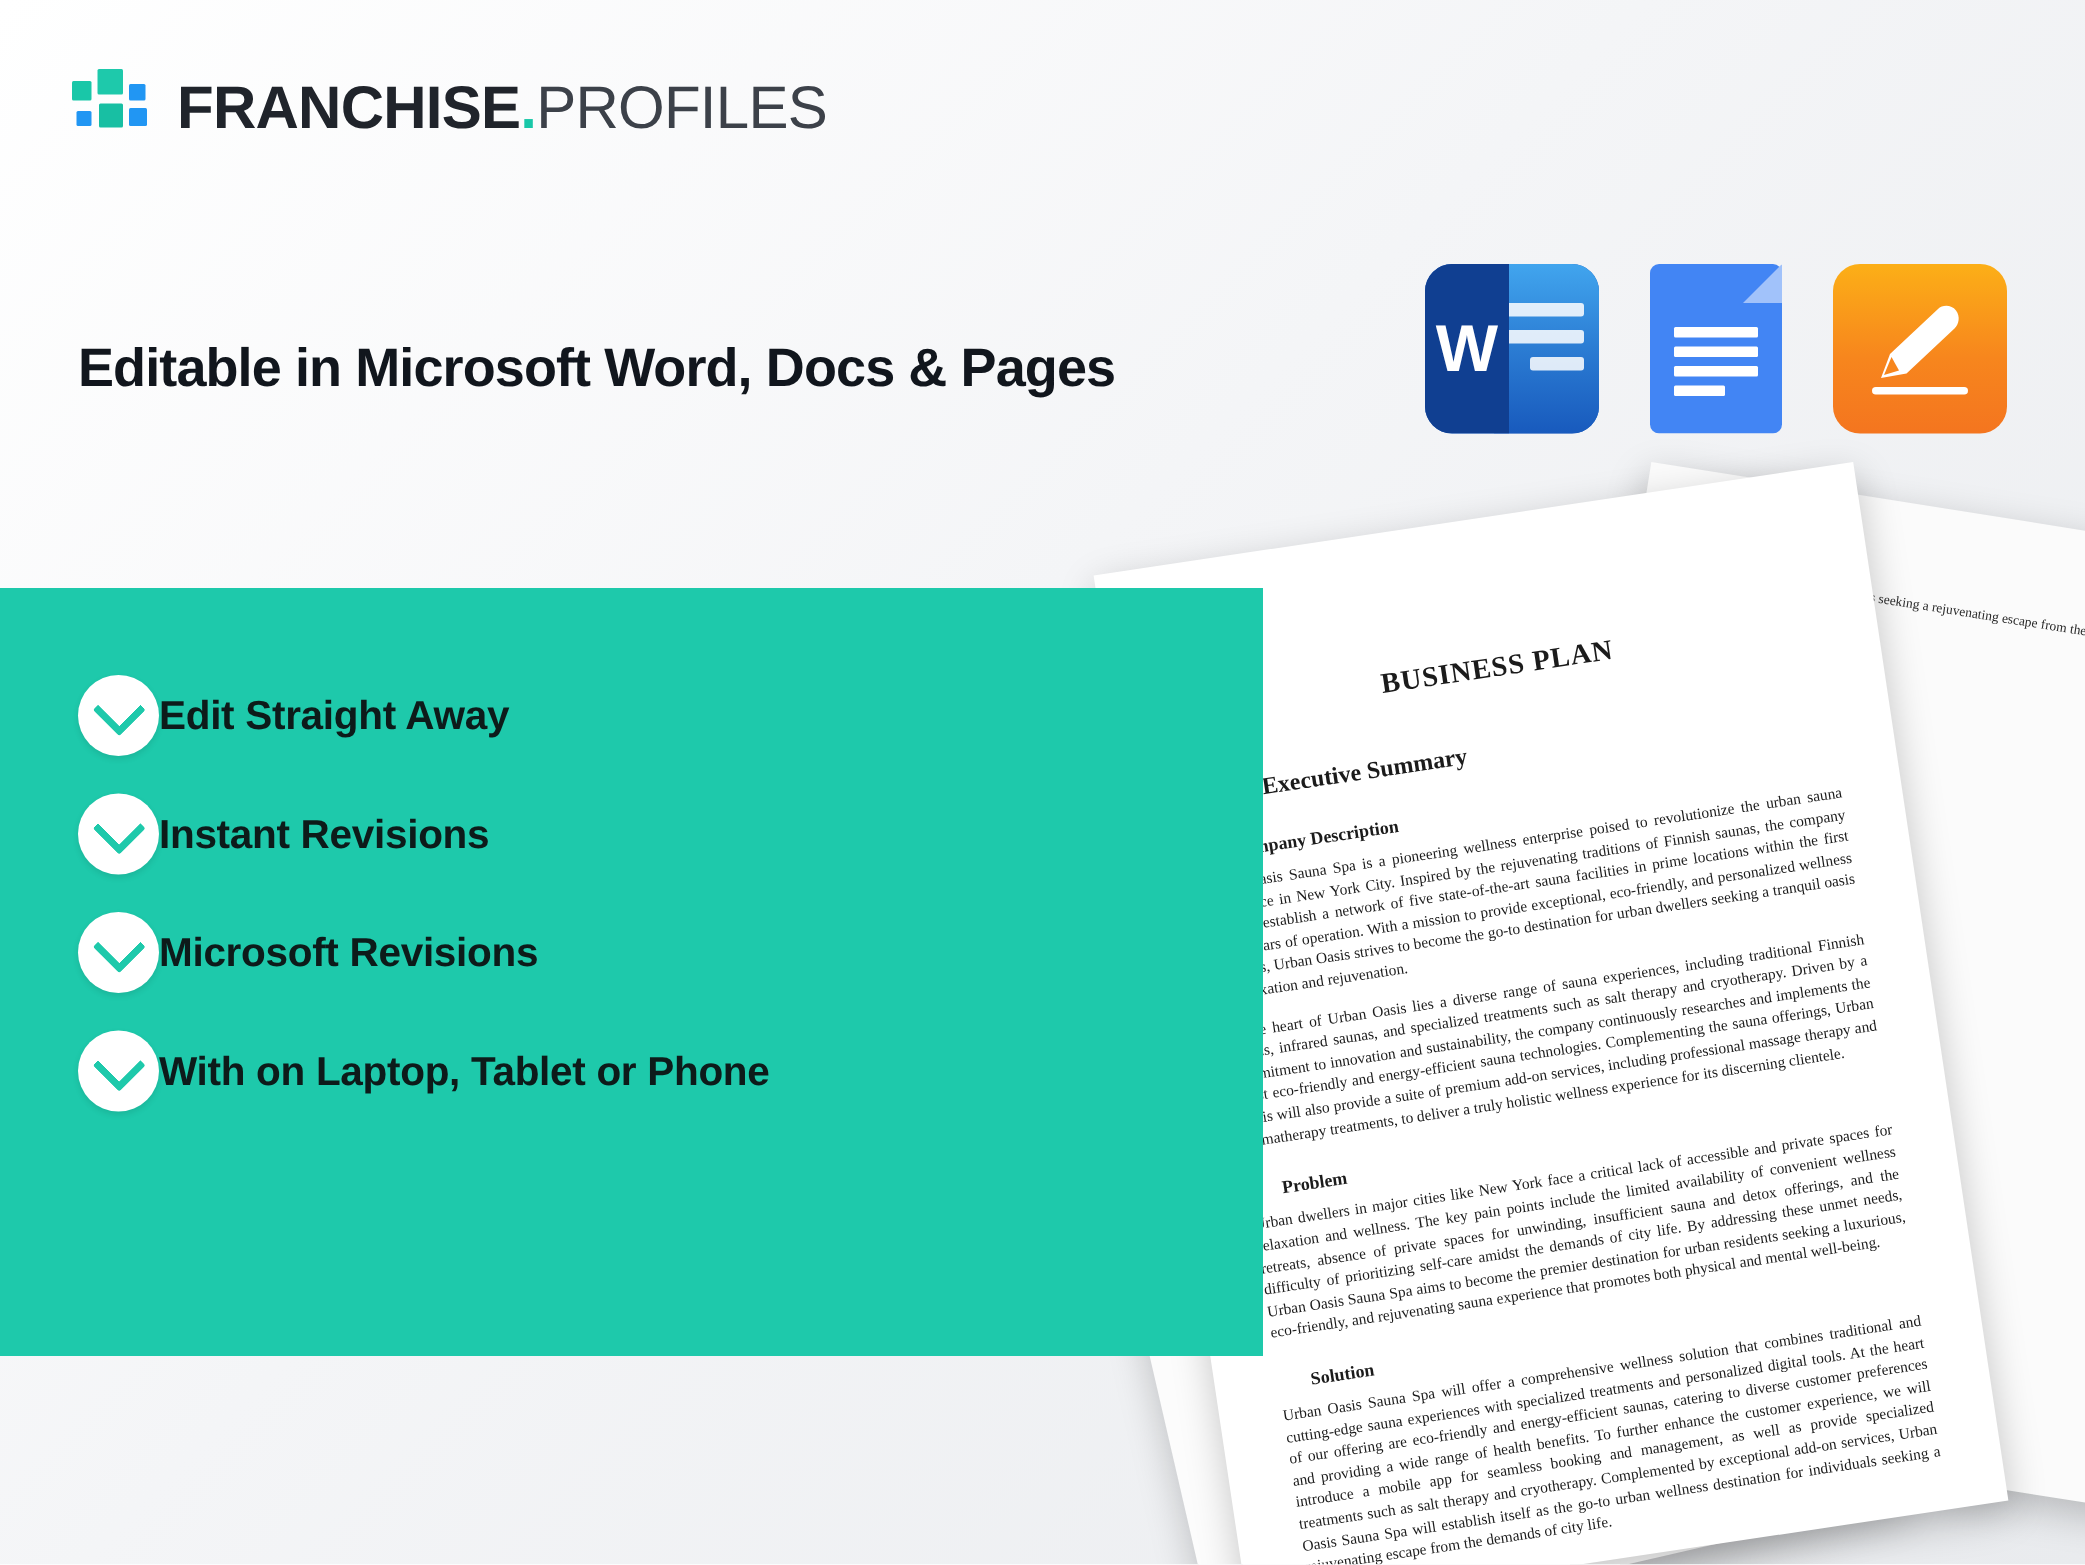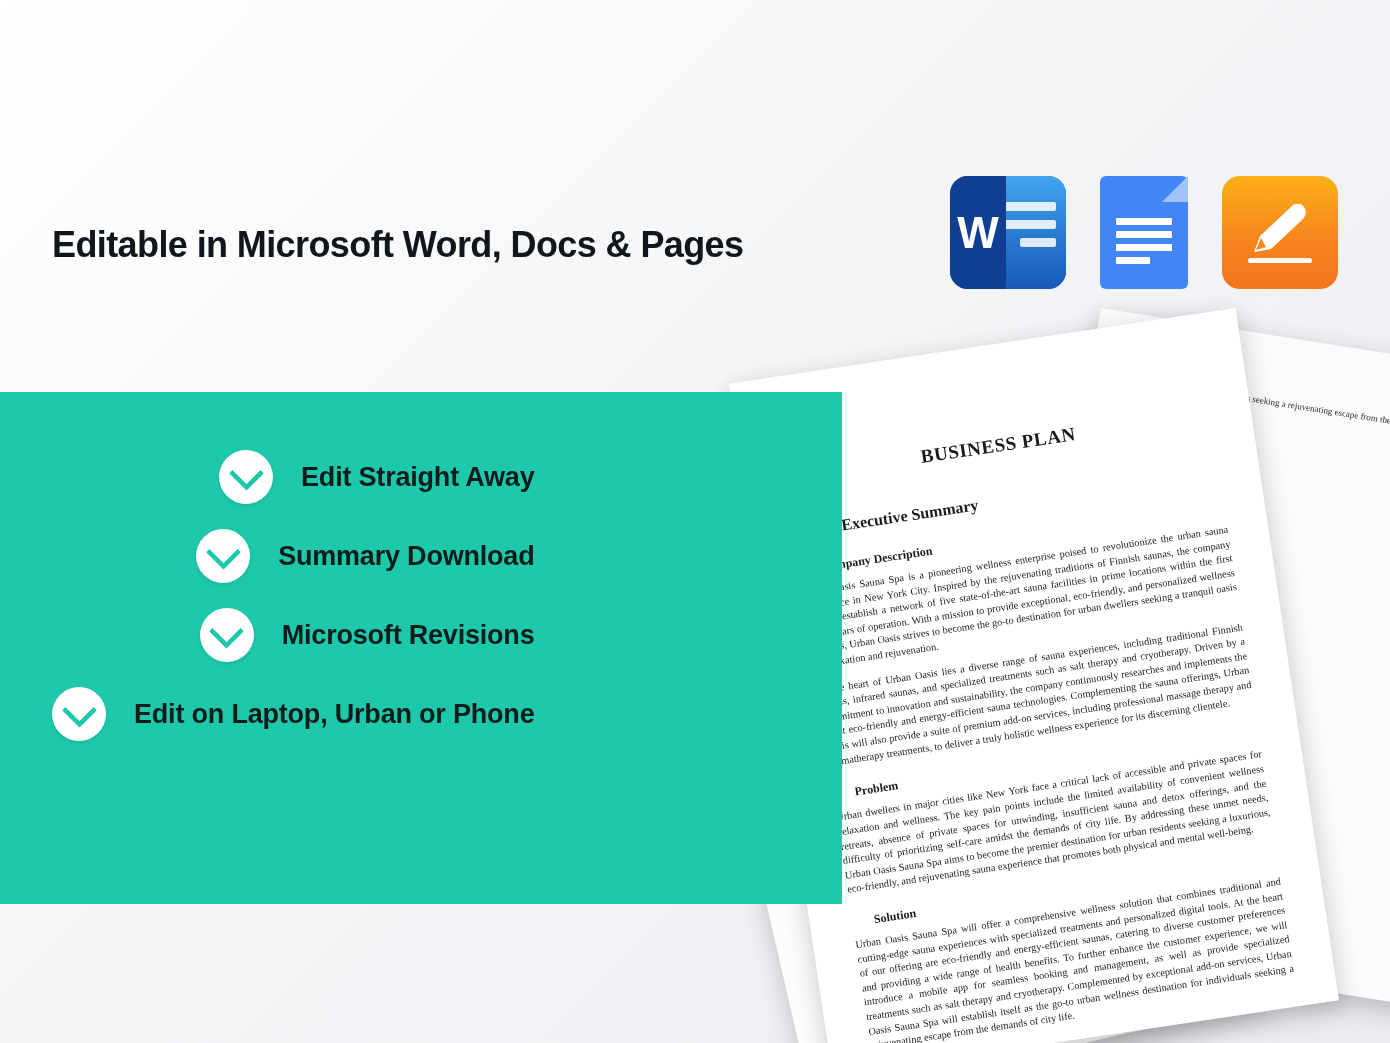--- a/index.html
+++ b/index.html
@@ -154,22 +154,20 @@
     position: absolute;
     left: 52px;
     top: 58px;
     display: flex;
     flex-direction: column;
     gap: 25px;
   }
   .feature {
     display: flex;
     align-items: center;
-    gap: 28px;
-    justify-content: flex-end;
   }
   .feature-bullet {
     width: 54px; height: 54px; border-radius: 50%;
     background: #ffffff;
     display: flex; align-items: center; justify-content: center;
     box-shadow: 0 2px 4px rgba(0,0,0,.10);
     flex: 0 0 auto;
   }
   .chev {
     width: 20px; height: 20px;
@@ -250,20 +248,33 @@
     line-height: 1.45;
     color: #2a2a2a;
     text-align: justify;
   }
 </style>
 </head>
 <body>
 
 <div class="stage">
 
+  <div class="logo">
+    <div class="logo-mark">
+      <i class="lm1"></i>
+        <i class="lm2"></i>
+        <i class="lm3"></i>
+      <i class="lm4"></i>
+        <i class="lm5"></i>
+        <i class="lm6"></i>
+    </div>
+    <div class="logo-text">
+      <span class="bold">FRANCHISE</span><span class="dot">.</span><span class="light">PROFILES</span>
+    </div>
+  </div>
 
   <div class="headline">Editable in Microsoft Word, Docs &amp; Pages</div>
 
   <div class="app-icons">
     <div class="app-icon icon-word">
       <div class="w-right"></div>
       <div class="w-bar wb1"></div>
       <div class="w-bar wb2"></div>
       <div class="w-bar wb3"></div>
       <div class="w-tile"></div>
@@ -324,34 +335,34 @@
         <span class="feature-bullet">
             <span class="chev"></span>
           </span>
         <span class="feature-label">Edit Straight Away</span>
       </div>
 
       <div class="feature">
         <span class="feature-bullet">
             <span class="chev"></span>
           </span>
-        <span class="feature-label">Summary Download</span>
+        <span class="feature-label">Instant Revisions</span>
       </div>
 
       <div class="feature">
         <span class="feature-bullet">
             <span class="chev"></span>
           </span>
         <span class="feature-label">Microsoft Revisions</span>
       </div>
 
 
       <div class="feature">
         <span class="feature-bullet">
             <span class="chev"></span>
           </span>
-        <span class="feature-label">Edit on Laptop, Urban or Phone</span>
+        <span class="feature-label">With on Laptop, Tablet or Phone</span>
       </div>
 
     </div>
   </div>
 
 </div>
 
 </body></html>

